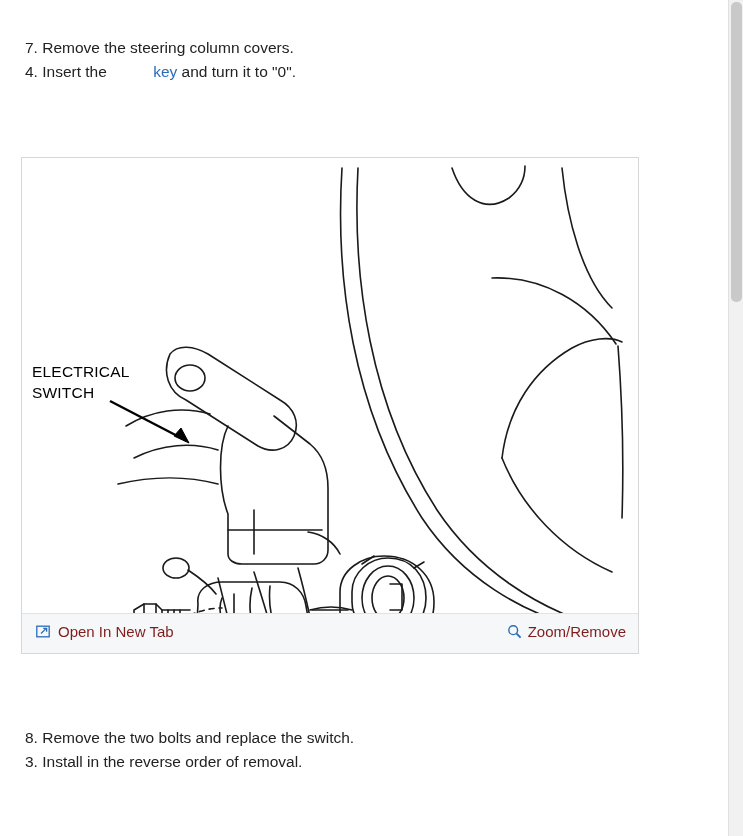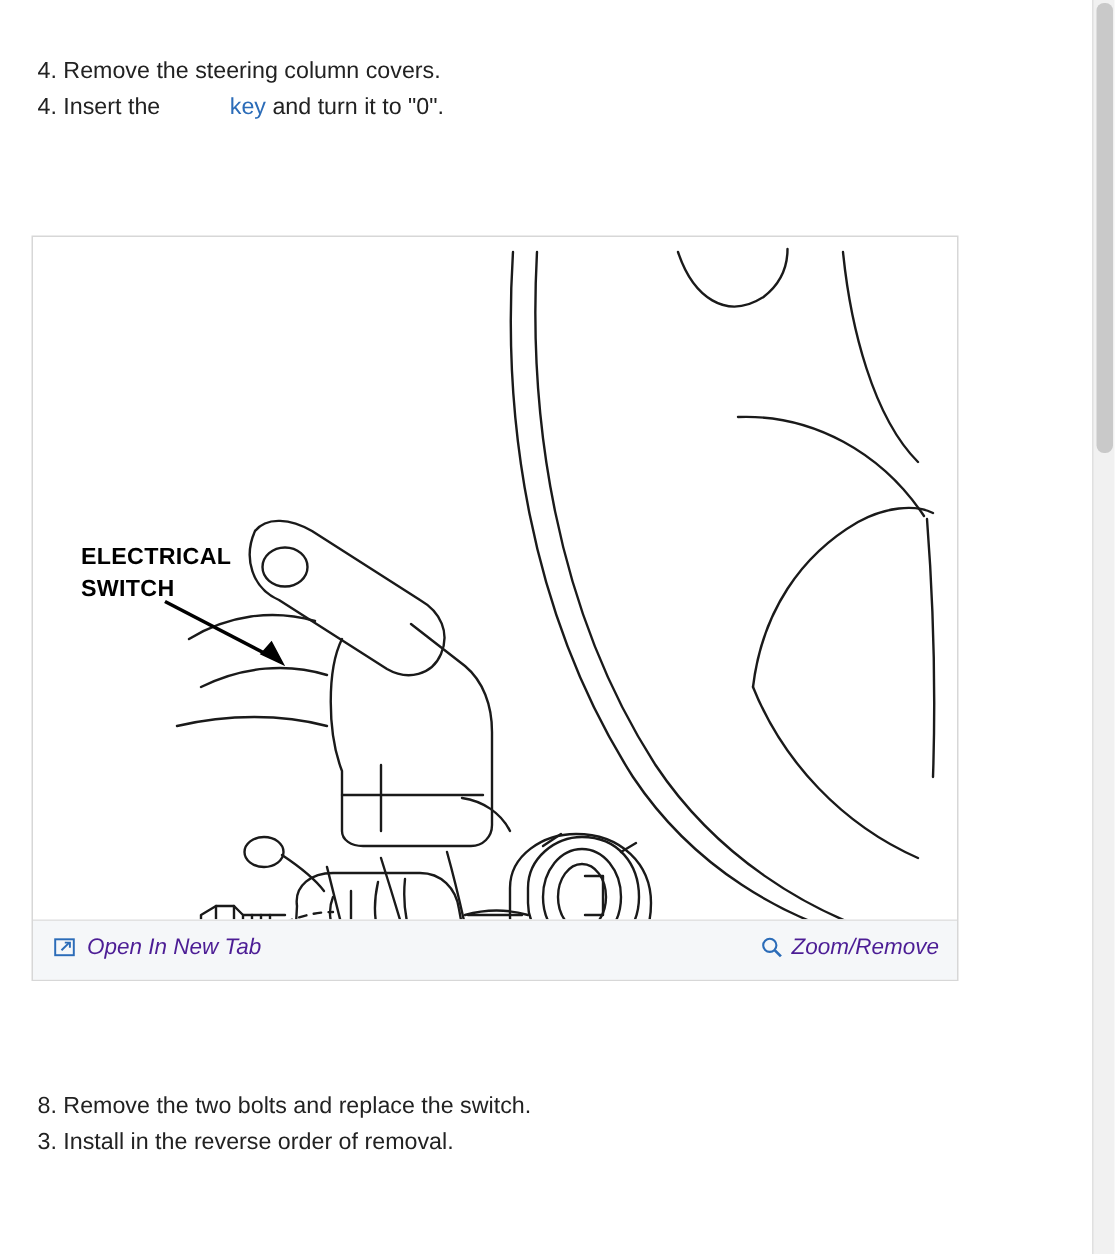--- a/index.html
+++ b/index.html
@@ -57,24 +57,24 @@
   .figure-art {
     position: absolute;
     left: 0;
     top: 0;
     width: 616px;
     height: 455px;
     overflow: hidden;
   }
   .figure-caption-label {
     position: absolute;
-    left: 32px;
+    left: 10px;
     top: 203px;
     font-size: 15.5px;
-    font-weight: bold;
+    font-weight: normal;
     color: #000000;
     line-height: 21px;
     letter-spacing: 0.2px;
   }
   .figure-bar {
     position: absolute;
     left: 0;
     bottom: 0;
     width: 616px;
     height: 40px;
@@ -95,22 +95,21 @@
     position: absolute;
     right: 12px;
     top: 9px;
     display: flex;
     align-items: center;
     gap: 6px;
     cursor: pointer;
   }
   .bar-text {
     font-size: 15px;
-    color: #4c1d95;
-    font-style: italic;
+    color: #7f1d1d;
   }
   .icon {
     display: inline-block;
     line-height: 0;
   }
   .scrollbar {
     position: absolute;
     right: 0;
     top: 0;
     width: 15px;
@@ -129,21 +128,21 @@
     border-radius: 5px;
   }
 </style>
 </head>
 <body>
 
 <div class="page">
 
   <div class="steps-top">
     <div class="step-line">
-      <span>4. Remove the steering column covers.</span>
+      <span>7. Remove the steering column covers.</span>
     </div>
     <div class="step-line">
       <span>4. Insert the </span><a class="step-link" href="#">key</a><span> and turn it to "0".</span>
     </div>
   </div>
 
   <div class="figure-box">
 
     <div class="figure-art">
       <svg width="616" height="455" viewBox="0 0 616 455" xmlns="http://www.w3.org/2000/svg">

